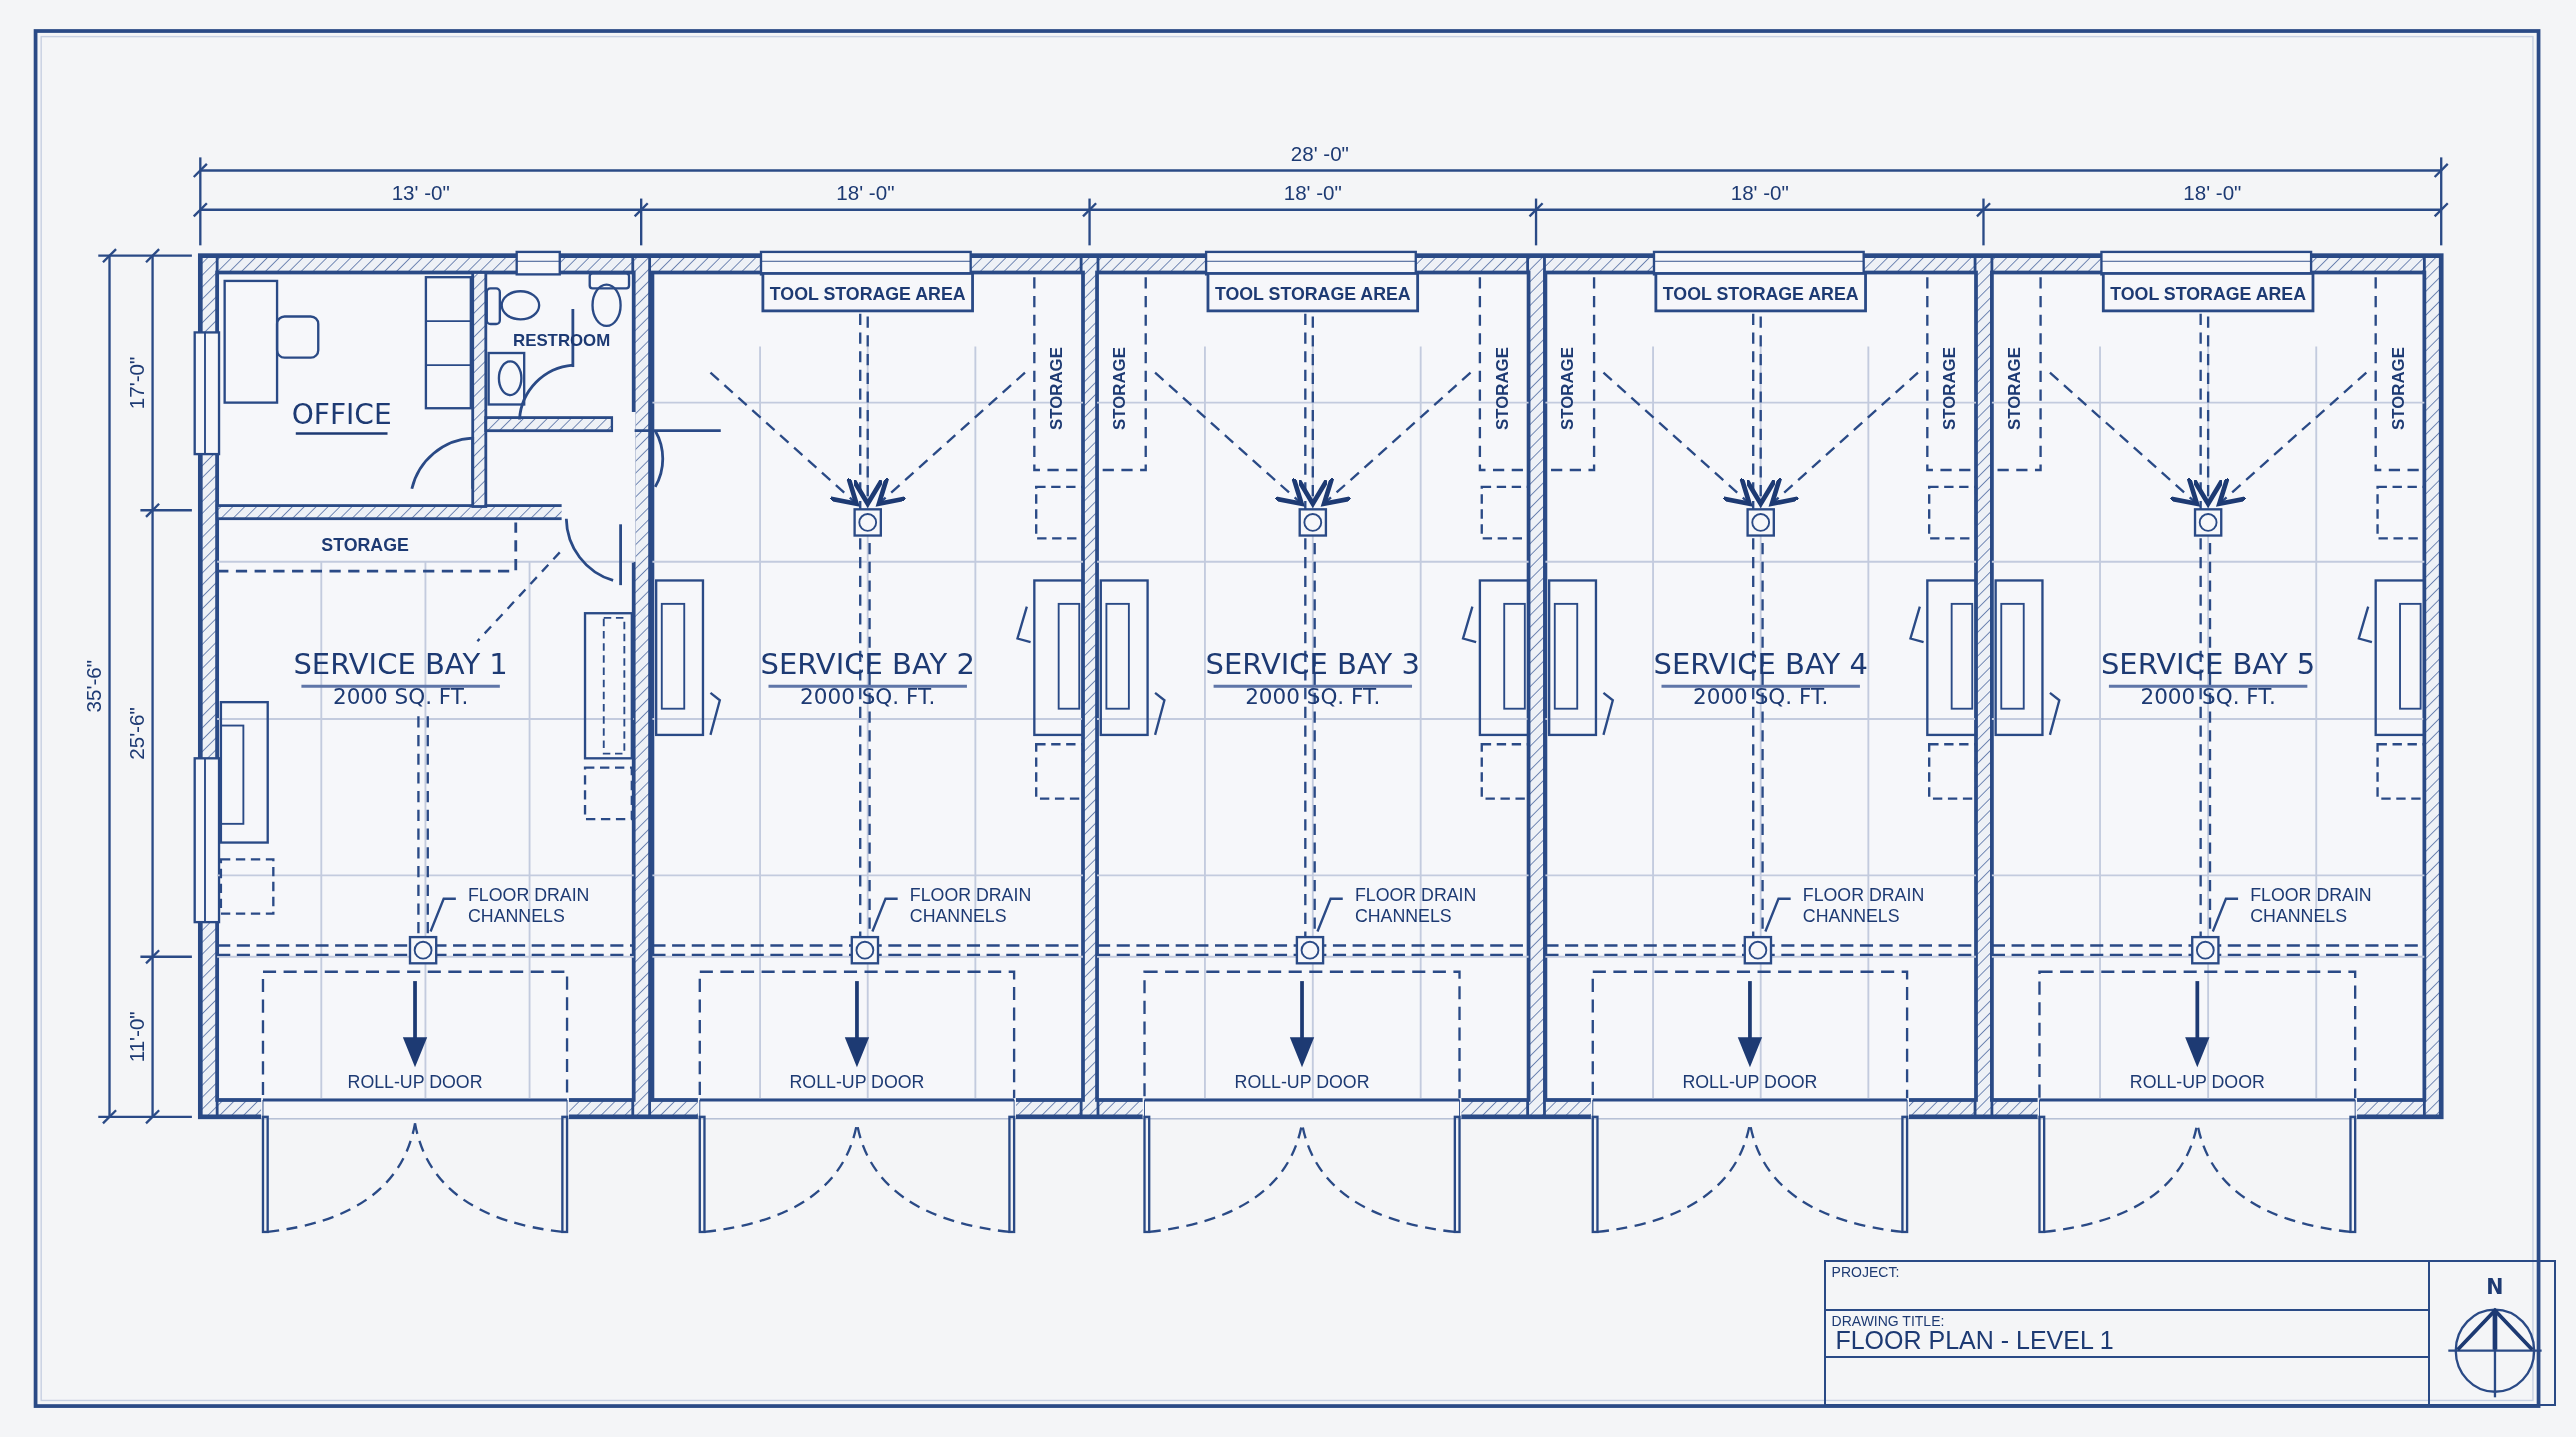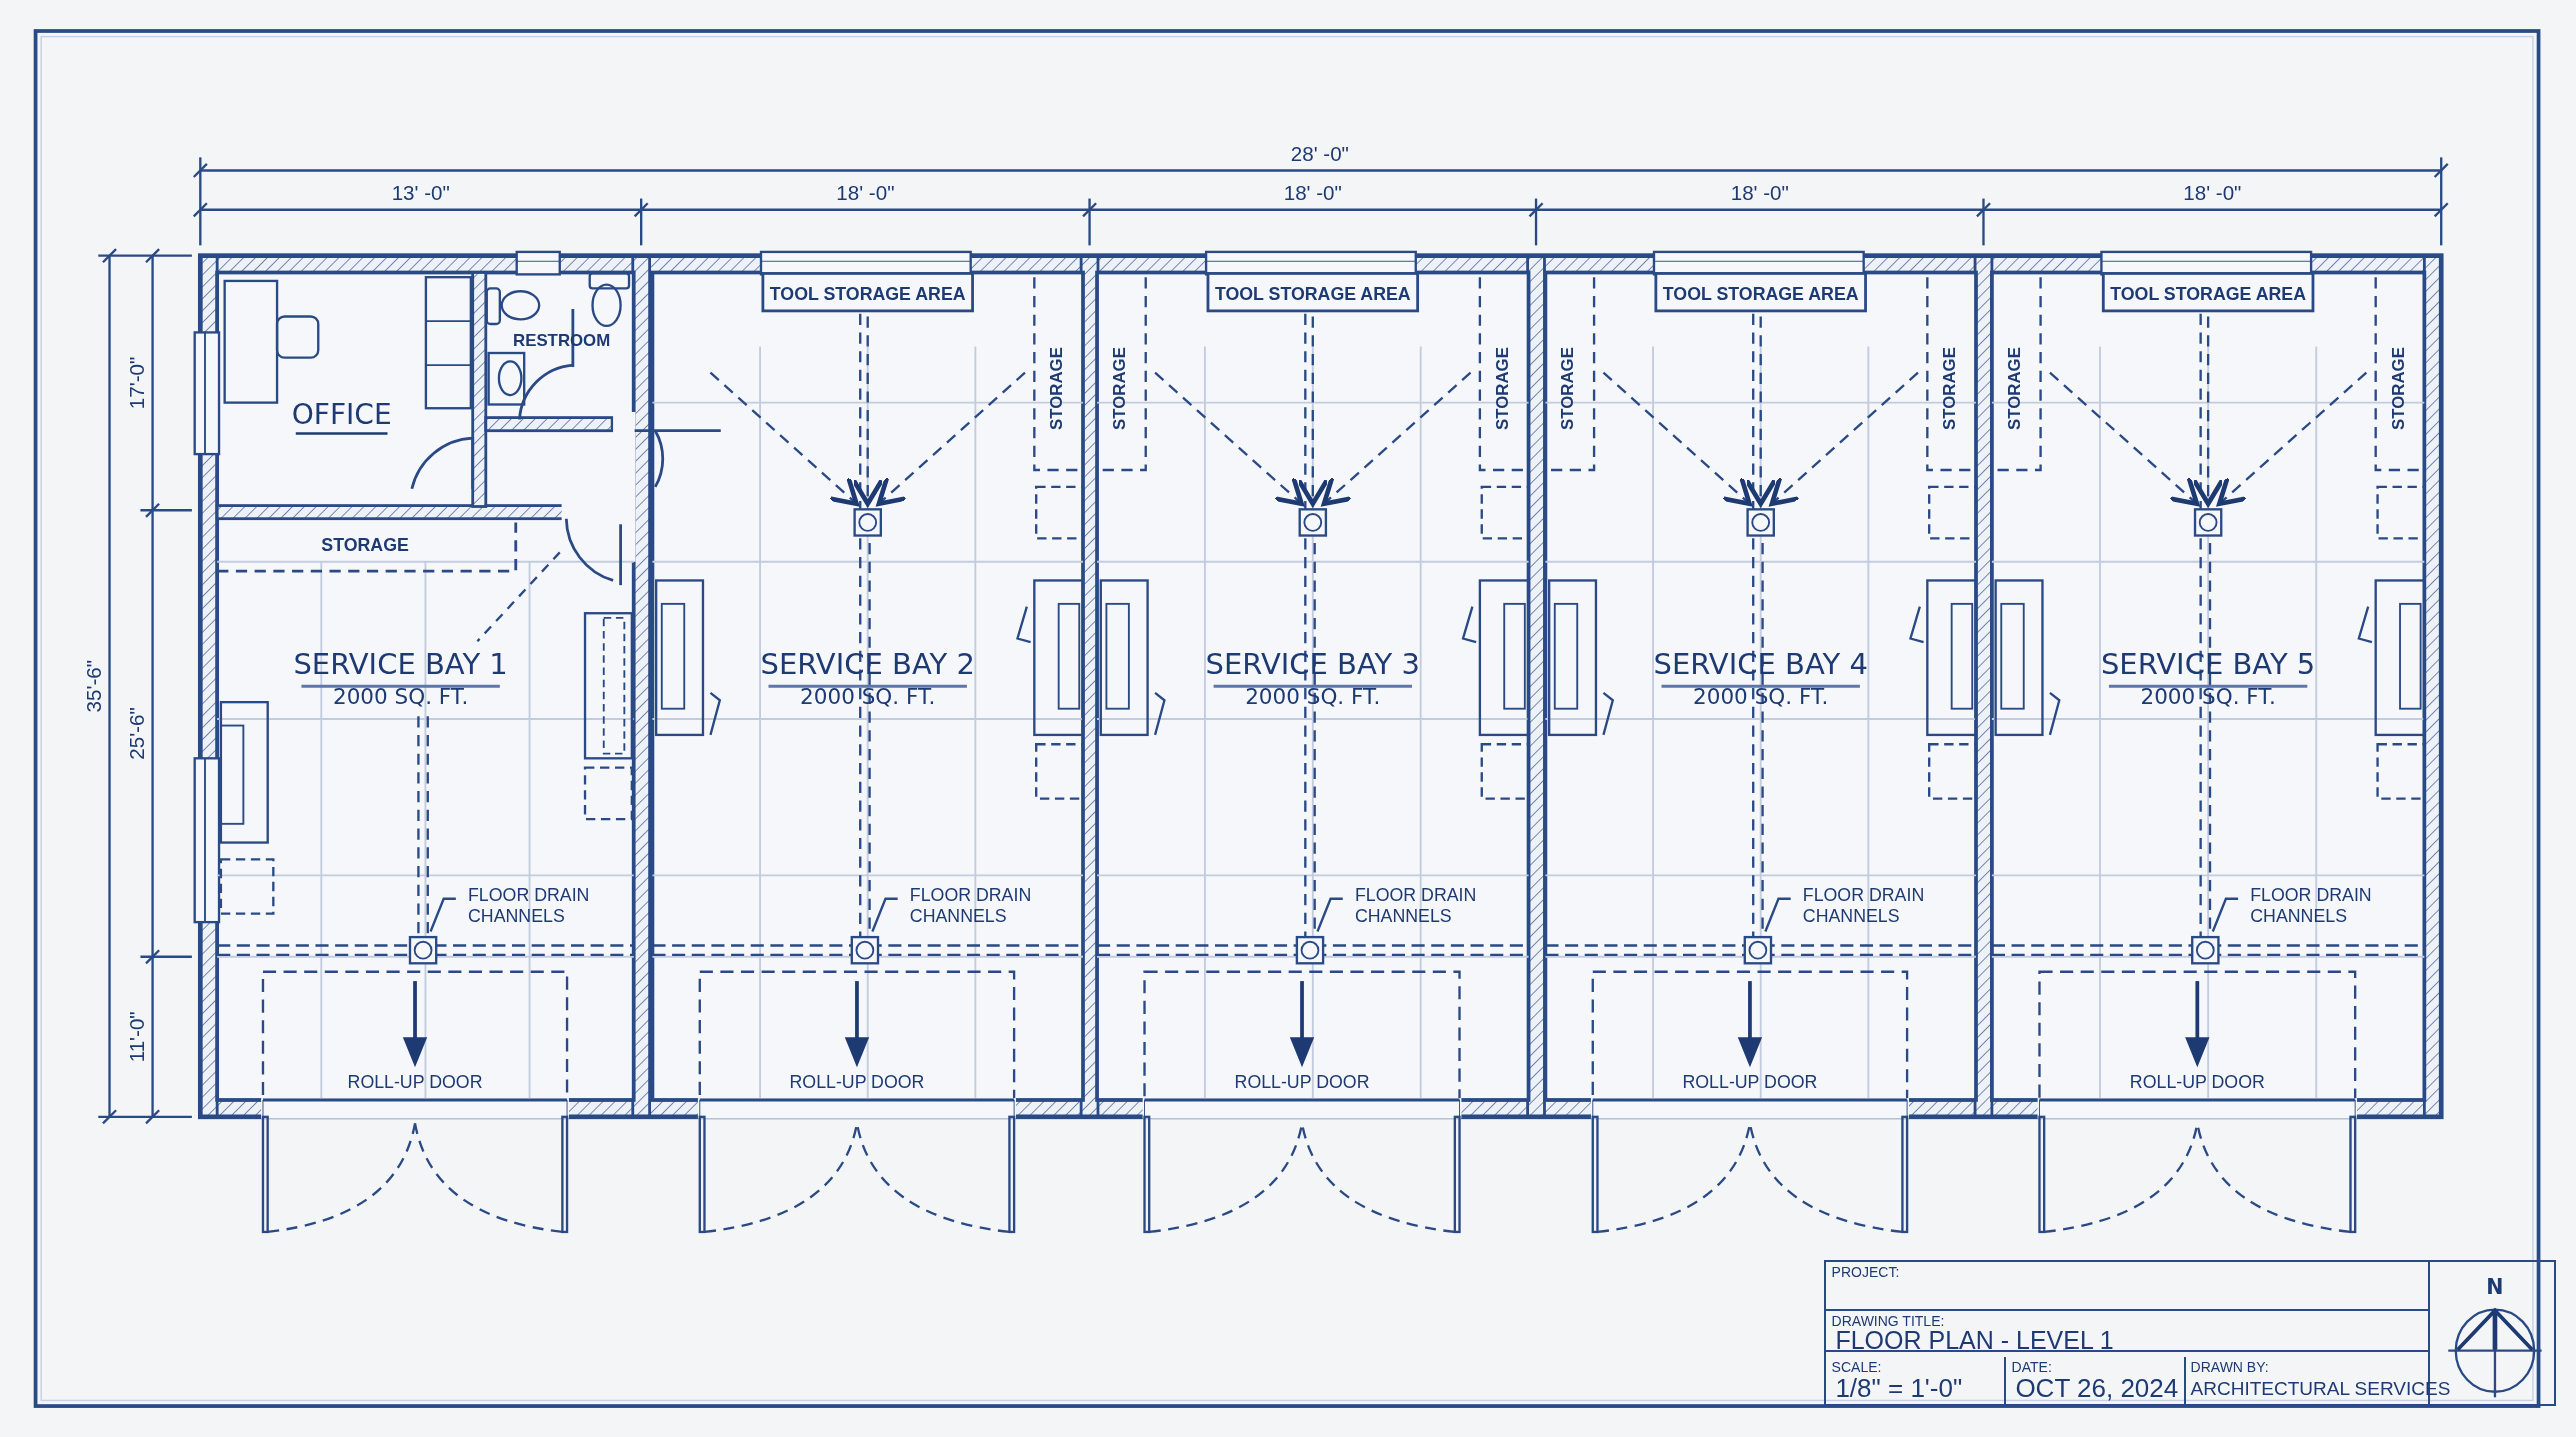--- a/index.html
+++ b/index.html
@@ -383,37 +383,23 @@
       <text x="600" y="370" text-anchor="middle" font-size="18" class="cond" font-weight="bold">RESTROOM</text>
       <text x="390" y="589" text-anchor="middle" font-size="19" class="cond" font-weight="bold">STORAGE</text>
     </g>
 </svg>
 
 <div class="title-block">
   <div class="tb-main">
     <div class="tb-row" style="top:0;height:49px;">
       <span class="tb-lbl">PROJECT:</span>
     </div>
-    <div class="tb-row" style="top:49px;height:41px;">
+    <div class="tb-row" style="top:49px;height:47px;">
       <span class="tb-lbl">DRAWING TITLE:</span>
       <span class="tb-val" style="top:15px;font-size:25px;">FLOOR PLAN - LEVEL 1</span>
-    </div>
-    <div class="tb-row" style="top:95px;height:48px;border-bottom:none;">
-      <div class="tb-cell" style="left:0;width:180px;">
-        <span class="tb-lbl">SCALE:</span>
-        <span class="tb-val" style="top:16px;font-size:26px;">1/8" = 1'-0"</span>
-      </div>
-      <div class="tb-cell" style="left:180px;width:180px;">
-        <span class="tb-lbl">DATE:</span>
-        <span class="tb-val" style="top:16px;font-size:26px;">OCT 26, 2024</span>
-      </div>
-      <div class="tb-cell" style="left:359px;width:242px;border-right:none;">
-        <span class="tb-lbl">DRAWN BY:</span>
-        <span class="tb-val" style="top:20.6px;font-size:19px;left:5.6px;">ARCHITECTURAL SERVICES</span>
-      </div>
     </div>
   </div>
   <div class="north">
     <svg width="123" height="140" viewBox="0 0 131 150">
       <text x="66" y="34" text-anchor="middle" font-size="22" class="txt" font-weight="bold">N</text>
       <ellipse cx="66" cy="95" rx="42" ry="44" fill="none" stroke="#2a4a86" stroke-width="2.5"></ellipse>
       <line x1="66" y1="50" x2="66" y2="145" stroke="#2a4a86" stroke-width="2.5"></line>
       <line x1="16" y1="95" x2="116" y2="95" stroke="#2a4a86" stroke-width="2.5"></line>
       <path d="M26,94 L66,52 L106,94" fill="none" stroke="#1d3a73" stroke-width="4"></path>
       <line x1="66" y1="52" x2="66" y2="94" stroke="#1d3a73" stroke-width="5"></line>

